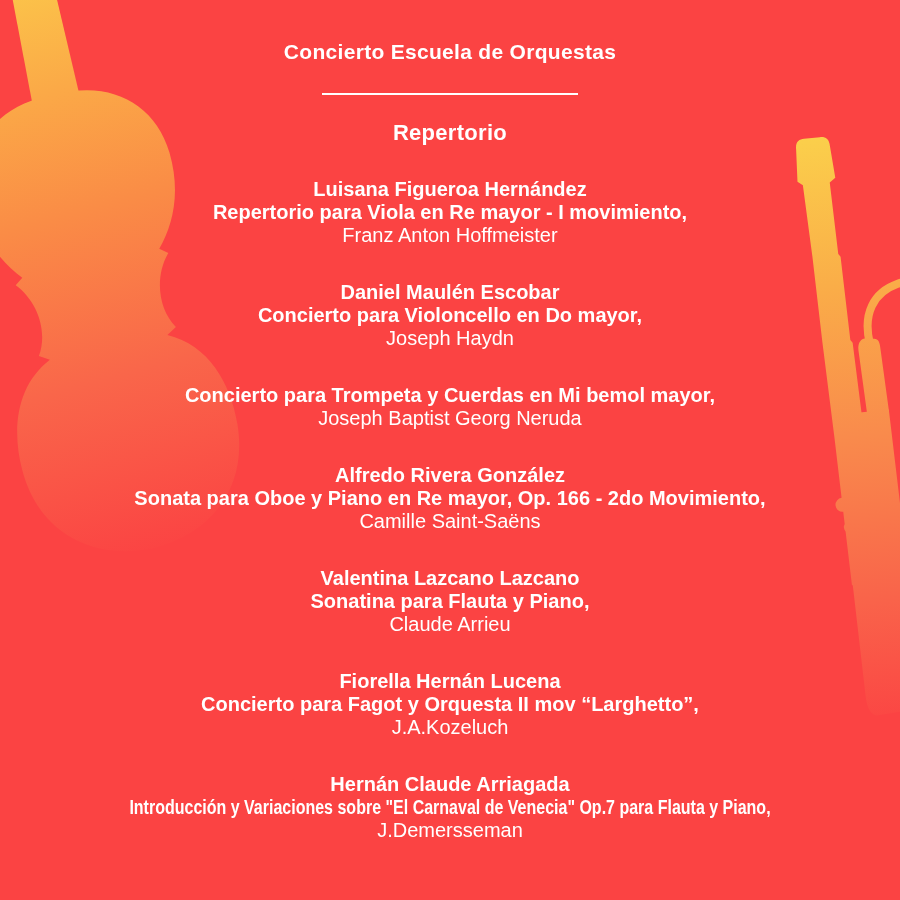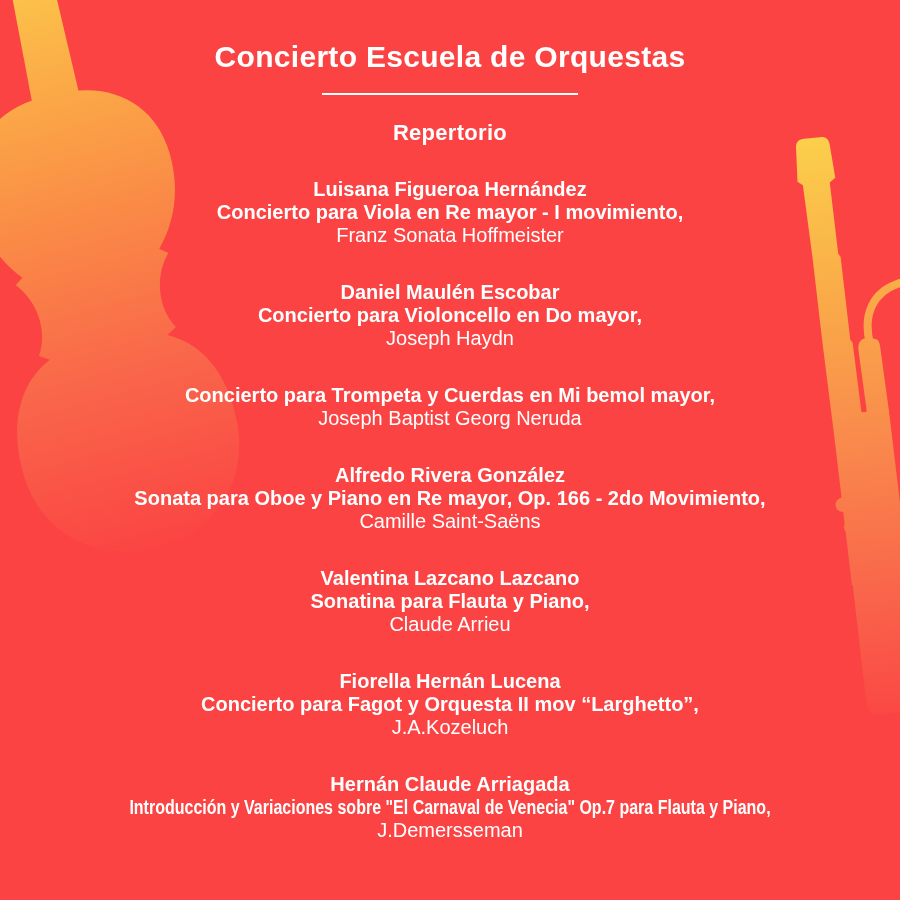--- a/index.html
+++ b/index.html
@@ -23,21 +23,21 @@
     position: absolute;
     top: 0; left: 0;
     width: 900px;
     height: 900px;
     text-align: center;
   }
   .poster-title {
     position: absolute;
     top: 40px;
     width: 100%;
-    font-size: 30px;
+    font-size: 21px;
     font-weight: 700;
     letter-spacing: 0.3px;
   }
   .divider {
     position: absolute;
     top: 93px;
     left: 322px;
     width: 256px;
     height: 2px;
     background: #FFFFFF;
@@ -132,22 +132,22 @@
 </svg>
 
 <div class="content">
   <div class="poster-title">Concierto Escuela de Orquestas</div>
   <div class="divider"></div>
   <div class="section-heading">Repertorio</div>
 
   <div class="entries">
     <div class="entry">
       <div class="performer">Luisana Figueroa Hernández</div>
-      <div class="piece">Concierto para Viola en Re mayor - I movimiento,</div>
-      <div class="composer">Franz Sonata Hoffmeister</div>
+      <div class="piece">Repertorio para Viola en Re mayor - I movimiento,</div>
+      <div class="composer">Franz Anton Hoffmeister</div>
     </div>
     <div class="entry">
       <div class="performer">Daniel Maulén Escobar</div>
       <div class="piece">Concierto para Violoncello en Do mayor,</div>
       <div class="composer">Joseph Haydn</div>
     </div>
     <div class="entry">
       <div class="piece">Concierto para Trompeta y Cuerdas en Mi bemol mayor,</div>
       <div class="composer">Joseph Baptist Georg Neruda</div>
     </div>

